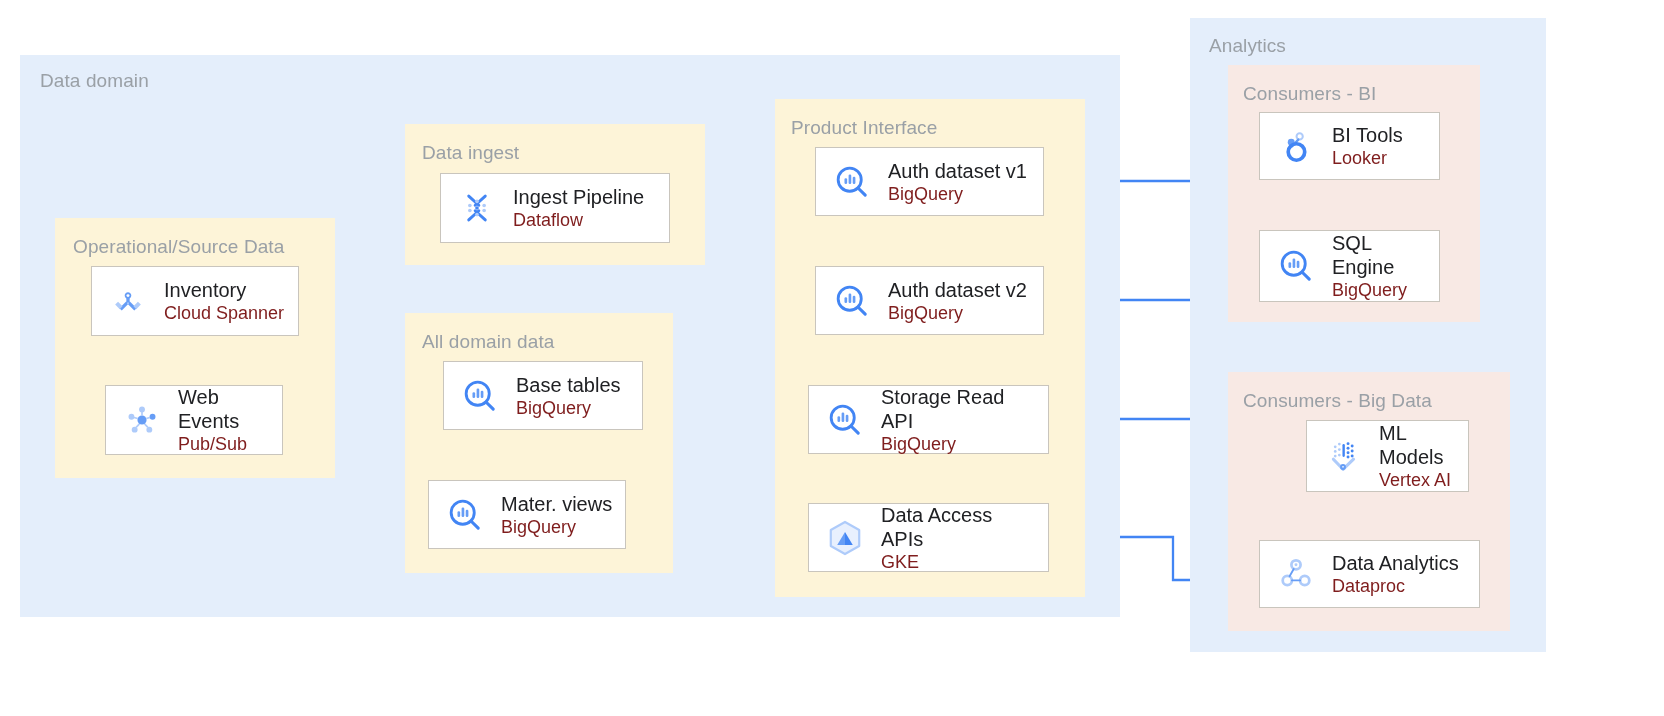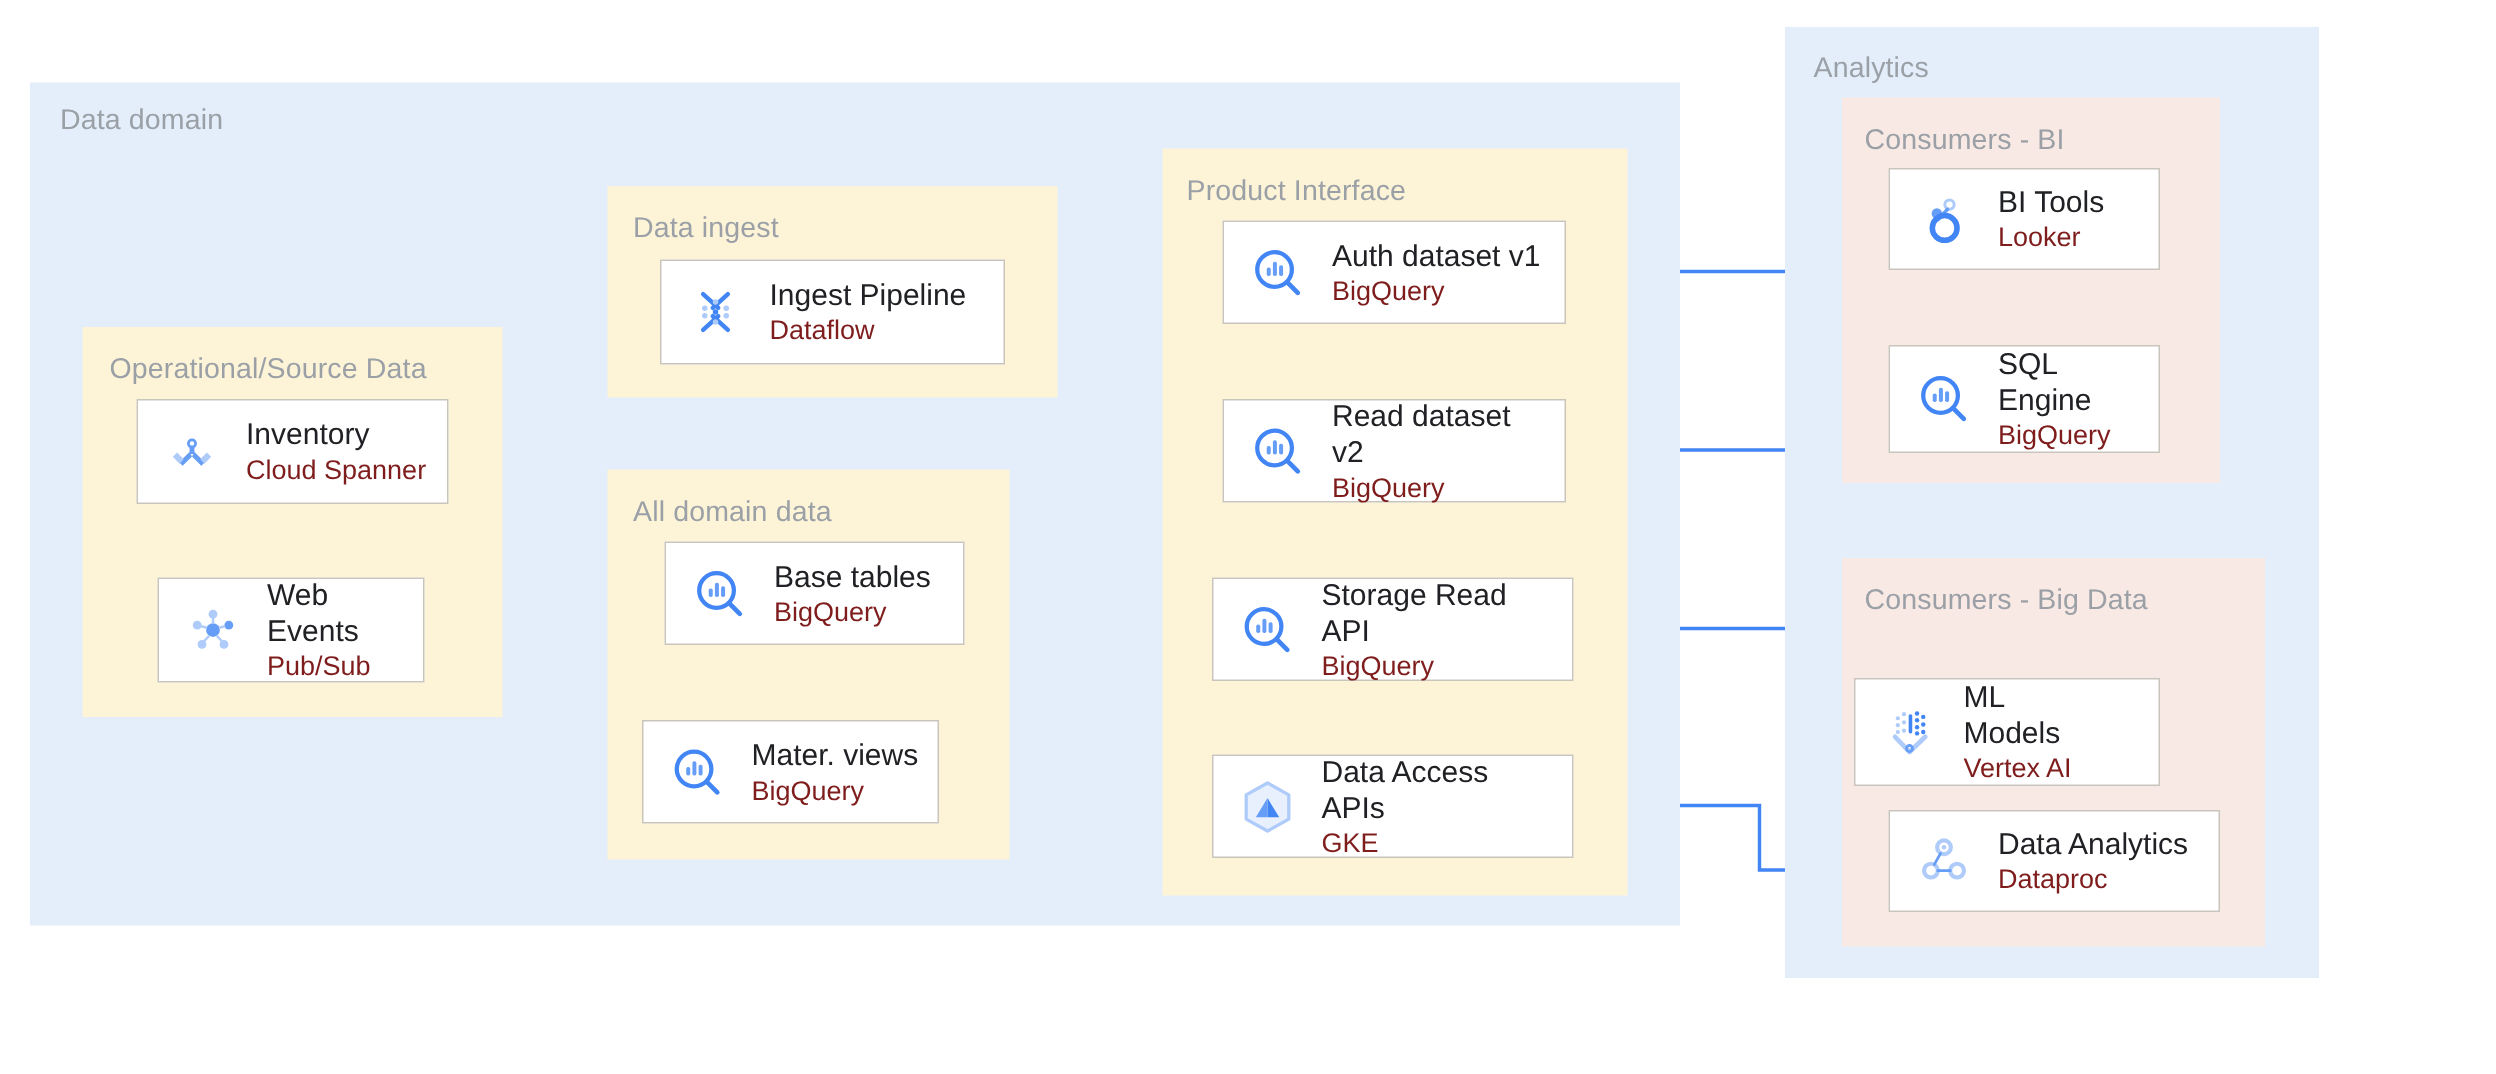--- a/index.html
+++ b/index.html
@@ -240,21 +240,21 @@
         <circle cx="21.5" cy="21.5" r="12.6" fill="none" stroke="#4285f4" stroke-width="3.1"></circle>
         <g fill="#669df6">
           <rect x="15.8" y="20.0" width="2.9" height="6.2" rx="1.3"></rect>
           <rect x="20.3" y="15.8" width="2.9" height="10.4" rx="1.3"></rect>
           <rect x="24.8" y="18.4" width="2.9" height="7.8" rx="1.3"></rect>
         </g>
         <line x1="30.8" y1="30.8" x2="38.4" y2="38.4" stroke="#4285f4" stroke-width="3.4" stroke-linecap="round"></line>
       </svg>
     </span>
     <span class="txt">
-      <span class="ttl">Read dataset v2</span>
+      <span class="ttl">Auth dataset v2</span>
       <span class="sub">BigQuery</span>
     </span>
   </div>
 
   <div class="node" style="left:808px;top:385px;width:241px;height:69px;align-items:center;">
     <span class="ico">
       <svg viewBox="0 0 48 48" width="44" height="44">
         <circle cx="21.5" cy="21.5" r="12.6" fill="none" stroke="#4285f4" stroke-width="3.1"></circle>
         <g fill="#669df6">
           <rect x="15.8" y="20.0" width="2.9" height="6.2" rx="1.3"></rect>
@@ -320,21 +320,21 @@
     <span class="txt">
       <span class="ttl">SQL
 Engine</span>
       <span class="sub">BigQuery</span>
     </span>
   </div>
 
   <div class="group pink-grp" style="left:1228px;top:372px;width:282px;height:259px;"></div>
   <div class="grp-label" style="left:1243px;top:390px;">Consumers - Big Data</div>
 
-  <div class="node" style="left:1236px;top:420px;width:204px;height:72px;margin-top:32px;">
+  <div class="node" style="left:1306px;top:420px;width:163px;height:72px;">
     <span class="ico">
       <svg viewBox="0 0 48 48" width="44" height="44">
         <g fill="#aecbfa">
           <circle cx="15.5" cy="14.0" r="1.5"></circle>
             <circle cx="15.5" cy="19.0" r="1.5"></circle>
           <circle cx="15.5" cy="24.0" r="1.5"></circle>
             <circle cx="20.0" cy="11.0" r="1.5"></circle>
           <circle cx="20.0" cy="17.0" r="1.5"></circle>
             <circle cx="20.0" cy="23.0" r="1.5"></circle>
         </g>

